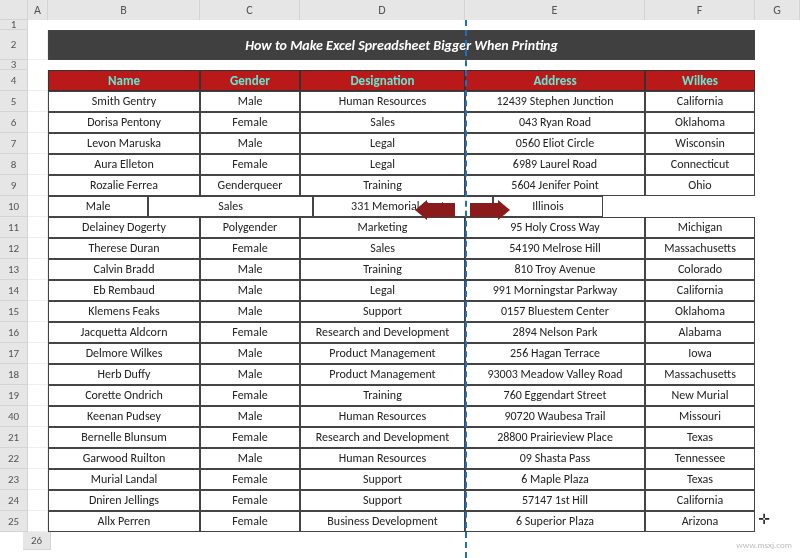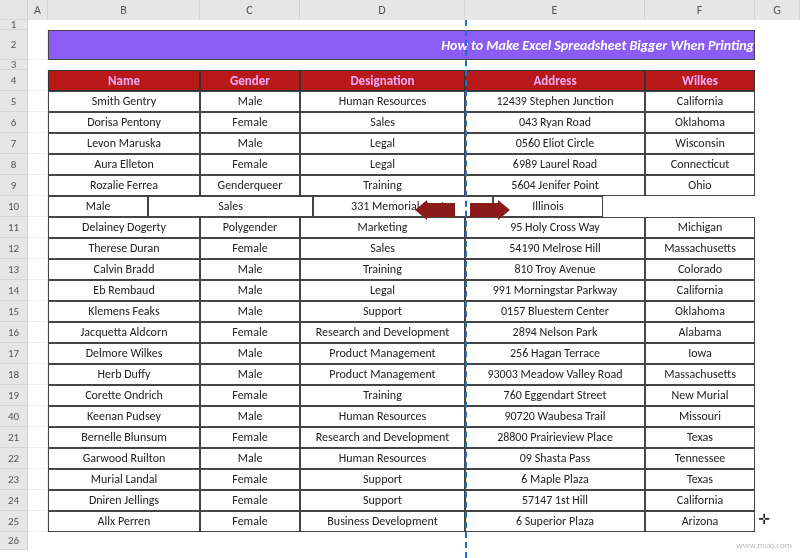--- a/index.html
+++ b/index.html
@@ -8,22 +8,22 @@
 .col-headers { display: flex; height: 20px; background: #e6e6e6; border-bottom: 1px solid #d4d4d4; }
 .corner { width: 28px; height: 20px; background: #e6e6e6; border-right: 1px solid #d4d4d4; border-bottom: 1px solid #d4d4d4; }
 .col-h { height: 20px; text-align: center; line-height: 20px; color: #555; border-right: 1px solid #d4d4d4; background: #e6e6e6; font-size: 12px; }
 .col-A { width: 20px; } .col-B { width: 152px; } .col-C { width: 100px; } .col-D { width: 165px; } .col-E { width: 180px; } .col-F { width: 110px; } .col-G { width: 45px; }
 .row { display: flex; height: 20px; }
 .row-h { width: 28px; background: #e6e6e6; border-right: 1px solid #d4d4d4; border-bottom: 1px solid #d4d4d4; text-align: center; line-height: 20px; color: #555; font-size: 11px; }
 .cell { height: 20px; border-right: 1px solid #eee; border-bottom: 1px solid #eee; }
 .gap { width: 20px; }
 .title-row { height: 30px; }
 .title-row .row-h { height: 30px; line-height: 15px; padding-top: 0; }
-.title-cell { width: 707px; height: 30px; background: #8b5cf6; color: #fff; font-style: italic; font-weight: bold; text-align: right; line-height: 30px; font-size: 14px; border: 1px solid #444; }
-.hdr { background: #b91919; color: #f0abfc; font-weight: bold; text-align: center; line-height: 20px; font-size: 13px; border: 1px solid #333; }
+.title-cell { width: 707px; height: 30px; background: #404040; color: #fff; font-style: italic; font-weight: bold; text-align: center; line-height: 30px; font-size: 14px; border: 1px solid #444; }
+.hdr { background: #b91919; color: #5eead4; font-weight: bold; text-align: center; line-height: 20px; font-size: 13px; border: 1px solid #333; }
 .data { background: #fff; text-align: center; line-height: 19px; font-size: 12px; border: 1px solid #444; color: #222; }
 .row-data { height: 21px; } .row-data .row-h { height: 21px; line-height: 21px; }
 .row-data .cell { height: 21px; }
 .page-break { position: absolute; top: 20px; bottom: 0; left: 465px; width: 0; border-left: 2px dashed #1a6fc9; z-index: 5; }
 .arrow-l { position: absolute; top: 200px; left: 415px; z-index: 10; }
 .arrow-r { position: absolute; top: 200px; left: 470px; z-index: 10; }
 .cursor-plus { position: absolute; bottom: 30px; right: 30px; z-index: 15; font-size: 14px; color: #222; }
 .watermark { position: absolute; bottom: 8px; right: 8px; font-size: 9px; color: #bbb; }
 </style>
 </head>
@@ -251,21 +251,21 @@
         <div class="cell gap"></div>
         <div class="cell data col-B">Allx Perren</div>
         <div class="cell data col-C">Female</div>
         <div class="cell data col-D">Business Development</div>
         <div class="cell data col-E">6 Superior Plaza</div>
         <div class="cell data col-F">Arizona</div>
       </div>
     </div>
 
   <div class="row" style="height:18px;">
-    <div class="row-h" style="height:18px;line-height:18px;">26</div>
+    <div class="row-h" style="height:18px;line-height:18px;margin-left:23px;">26</div>
   </div>
 
   <div class="page-break"></div>
 
   <svg class="arrow-l" width="40" height="20">
       <polygon points="40,3 40,17 12,17 12,20 0,10 12,0 12,3" fill="#8b1a1a"></polygon>
     </svg>
   <svg class="arrow-r" width="40" height="20">
       <polygon points="0,3 0,17 28,17 28,20 40,10 28,0 28,3" fill="#8b1a1a"></polygon>
     </svg>

